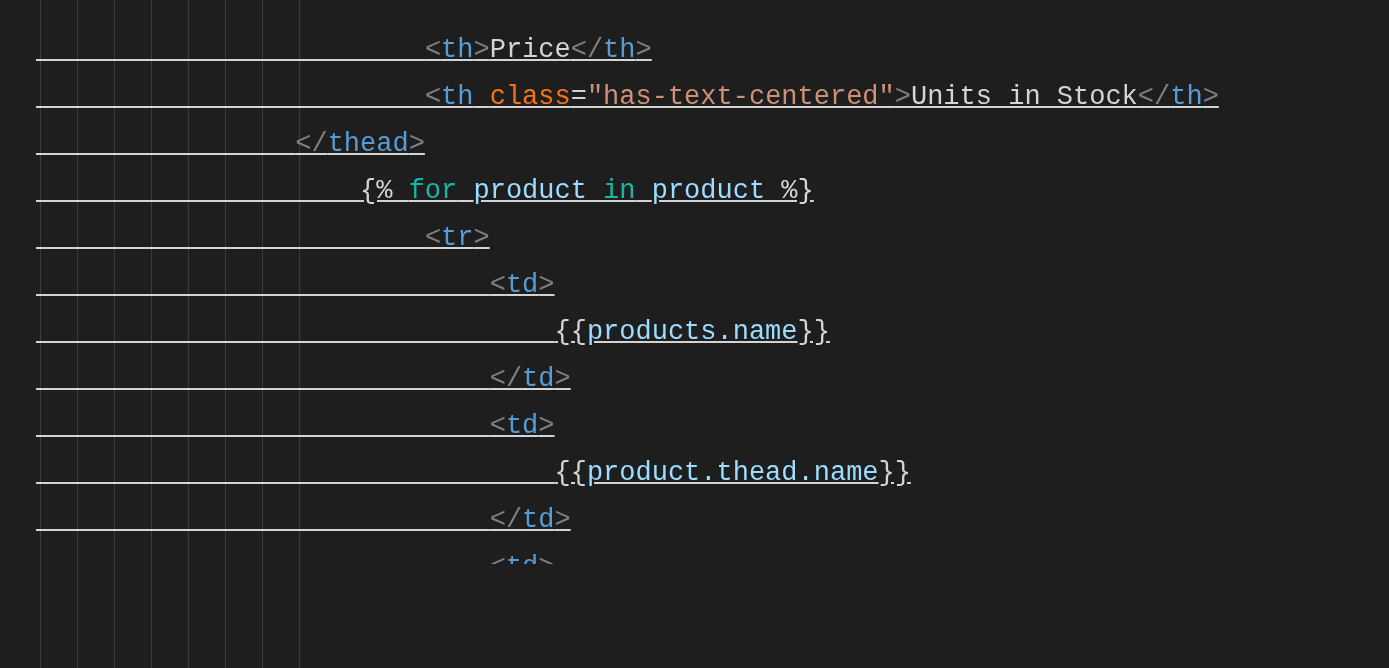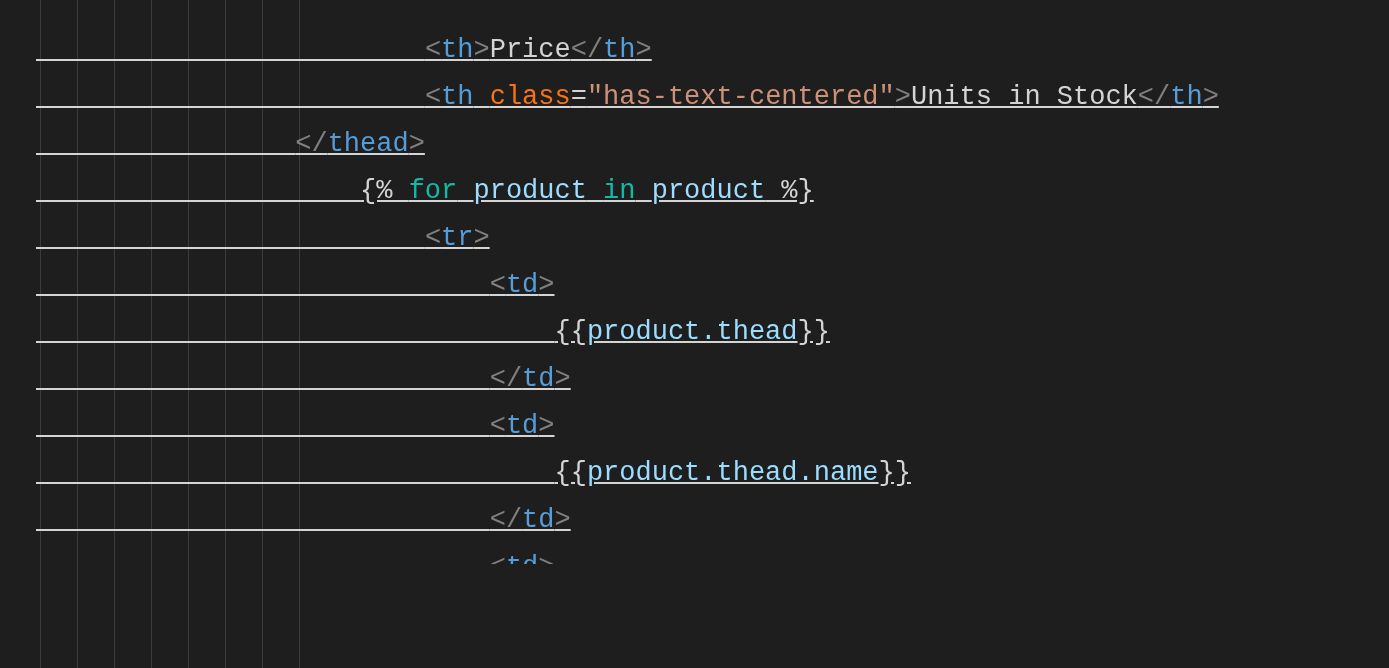--- a/index.html
+++ b/index.html
@@ -99,21 +99,21 @@
 
     <div class="line"><span>                </span><span class="bracket">&lt;/</span><span class="tag">thead</span><span class="bracket">&gt;</span></div>
 
 
     <div class="line"><span>                    </span><span class="template-delim">{% </span><span class="keyword">for</span><span> </span><span class="var1">product</span><span> </span><span class="keyword">in</span><span> </span><span class="var1">product</span><span class="template-delim"> %}</span></div>
 
     <div class="line"><span>                        </span><span class="bracket">&lt;</span><span class="tag">tr</span><span class="bracket">&gt;</span></div>
 
     <div class="line"><span>                            </span><span class="bracket">&lt;</span><span class="tag">td</span><span class="bracket">&gt;</span></div>
 
-    <div class="line"><span>                                </span><span class="template-delim">{{</span><span class="var1">product.thead</span><span class="template-delim">}}</span></div>
+    <div class="line"><span>                                </span><span class="template-delim">{{</span><span class="var1">products.name</span><span class="template-delim">}}</span></div>
 
     <div class="line"><span>                            </span><span class="bracket">&lt;/</span><span class="tag">td</span><span class="bracket">&gt;</span></div>
 
     <div class="line"><span>                            </span><span class="bracket">&lt;</span><span class="tag">td</span><span class="bracket">&gt;</span></div>
 
     <div class="line"><span>                                </span><span class="template-delim">{{</span><span class="var1">product.thead.name</span><span class="template-delim">}}</span></div>
 
     <div class="line"><span>                            </span><span class="bracket">&lt;/</span><span class="tag">td</span><span class="bracket">&gt;</span></div>
 
     <div class="partial-bottom">

